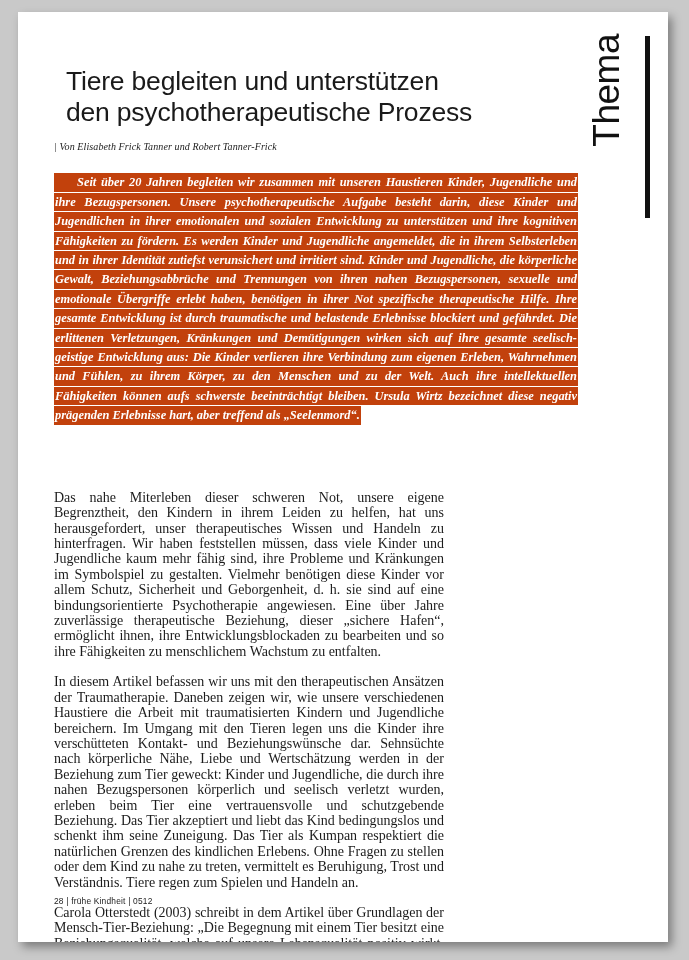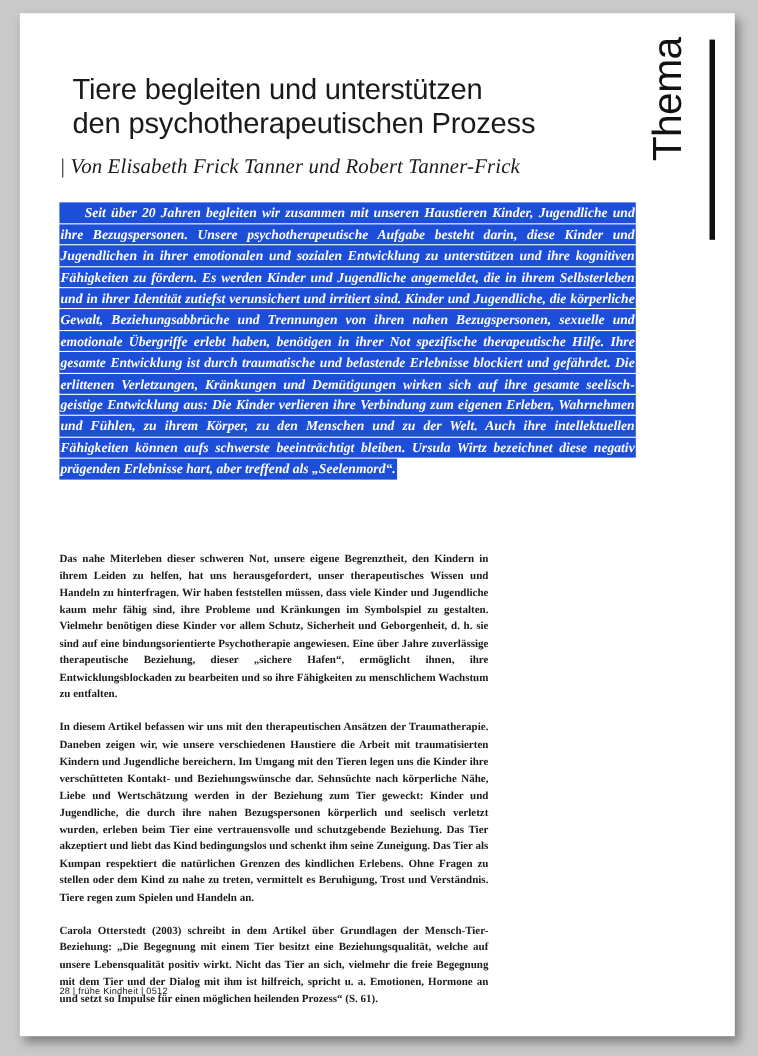--- a/index.html
+++ b/index.html
@@ -66,60 +66,59 @@
     font-size: 26.5px;
     line-height: 1.18;
     color: #1a1a1a;
     margin: 12px;
     padding-top: 42px;
     letter-spacing: -0.2px;
   }
   .byline {
     font-family: "Liberation Serif", serif;
     font-style: italic;
-    font-size: 19px;
+    font-size: 10px;
     color: #1a1a1a;
     margin-top: 6px;
     letter-spacing: 0.1px;
   }
 
   
   .lead {
     margin-top: 22px;
     width: 524px;
     font-family: "Liberation Serif", serif;
     font-style: italic;
     font-weight: bold;
     font-size: 12.4px;
     line-height: 19.4px;
     color: #ffffff;
     text-align: justify;
     hyphens: manual;
   }
   .lead span.hl {
-    background: #1d4ed8;
+    background: #c2410c;
     box-decoration-break: clone;
     -webkit-box-decoration-break: clone;
     padding: 2.2px 1px 2.2px 1px;
   }
   .lead .indent { display: inline-block; width: 22px; }
 
   .body-block {
     margin-top: 64px;
     width: 390px;
   }
   .body-block p {
     font-family: "Liberation Serif", serif;
-    font-size: 10px;
+    font-size: 14px;
     line-height: 15.4px;
     color: #1b1b1b;
     text-align: justify;
     margin: 0 0 15px 0;
     hyphens: manual;
-    font-weight: bold;
   }
   .footer {
     position: absolute;
     left: 36px;
     bottom: 36px;
     font-family: "Liberation Sans", sans-serif;
     font-size: 8.4px;
     color: #1b1b1b;
     letter-spacing: 0.2px;
   }
@@ -130,21 +129,21 @@
 <div id="page">
 
   <div class="thema-bar"></div>
   <div class="thema-tab">
     <div class="thema-text">Thema</div>
   </div>
 
   <div class="content">
     <h1 class="title">
       <span>Tiere begleiten und unterstützen</span><br>
-      <span>den psychotherapeutischen Prozess</span>
+      <span>den psychotherapeutische Prozess</span>
     </h1>
     <div class="byline">| Von Elisabeth Frick Tanner und Robert Tanner-Frick</div>
 
     <div class="lead"><span class="hl"><span class="indent"></span><span>Seit über 20 Jahren begleiten wir zusammen mit unseren Haustieren Kinder, Jugendliche und ihre Bezugspersonen. Unsere psychotherapeutische Aufgabe besteht darin, diese Kinder und Jugendlichen in ihrer emotionalen und sozialen Entwicklung zu unterstützen und ihre kognitiven Fähigkeiten zu fördern. Es werden Kinder und Jugendliche angemeldet, die in ihrem Selbsterleben und in ihrer Identität zutiefst verunsichert und irritiert sind. Kinder und Jugendliche, die körperliche Gewalt, Beziehungsabbrüche und Trennungen von ihren nahen Bezugspersonen, sexuelle und emotionale Übergriffe erlebt haben, benötigen in ihrer Not spezifische therapeutische Hilfe. Ihre gesamte Entwicklung ist durch traumatische und belastende Erlebnisse blockiert und gefährdet. Die erlittenen Verletzungen, Kränkungen und Demütigungen wirken sich auf ihre gesamte seelisch-geistige Entwicklung aus: Die Kinder verlieren ihre Verbindung zum eigenen Erleben, Wahrnehmen und Fühlen, zu ihrem Körper, zu den Menschen und zu der Welt. Auch ihre intellektuellen Fähigkeiten können aufs schwerste beeinträchtigt bleiben. Ursula Wirtz bezeichnet diese negativ prägenden Erlebnisse hart, aber treffend als „Seelenmord“.</span></span></div>
 
     <div class="body-block">
       <p>Das nahe Miterleben dieser schweren Not, unsere eigene Begrenztheit, den Kindern in ihrem Leiden zu helfen, hat uns herausgefordert, unser therapeutisches Wissen und Handeln zu hinterfragen. Wir haben feststellen müssen, dass viele Kinder und Jugendliche kaum mehr fähig sind, ihre Probleme und Kränkungen im Symbolspiel zu gestalten. Vielmehr benötigen diese Kinder vor allem Schutz, Sicherheit und Geborgenheit, d. h. sie sind auf eine bindungsorientierte Psychotherapie angewiesen. Eine über Jahre zuverlässige therapeutische Beziehung, dieser „sichere Hafen“, ermöglicht ihnen, ihre Entwicklungsblockaden zu bearbeiten und so ihre Fähigkeiten zu menschlichem Wachstum zu entfalten.</p>
       <p>In diesem Artikel befassen wir uns mit den therapeutischen Ansätzen der Traumatherapie. Daneben zeigen wir, wie unsere verschiedenen Haustiere die Arbeit mit traumatisierten Kindern und Jugendliche bereichern. Im Umgang mit den Tieren legen uns die Kinder ihre verschütteten Kontakt- und Beziehungswünsche dar. Sehnsüchte nach körperliche Nähe, Liebe und Wertschätzung werden in der Beziehung zum Tier geweckt: Kinder und Jugendliche, die durch ihre nahen Bezugspersonen körperlich und seelisch verletzt wurden, erleben beim Tier eine vertrauensvolle und schutzgebende Beziehung. Das Tier akzeptiert und liebt das Kind bedingungslos und schenkt ihm seine Zuneigung. Das Tier als Kumpan respektiert die natürlichen Grenzen des kindlichen Erlebens. Ohne Fragen zu stellen oder dem Kind zu nahe zu treten, vermittelt es Beruhigung, Trost und Verständnis. Tiere regen zum Spielen und Handeln an.</p>
       <p>Carola Otterstedt (2003) schreibt in dem Artikel über Grundlagen der Mensch-Tier-Beziehung: „Die Begegnung mit einem Tier besitzt eine Beziehungsqualität, welche auf unsere Lebensqualität positiv wirkt. Nicht das Tier an sich, vielmehr die freie Begegnung mit dem Tier und der Dialog mit ihm ist hilfreich, spricht u. a. Emotionen, Hormone an und setzt so Impulse für einen möglichen heilenden Prozess“ (S. 61).</p>
     </div>

